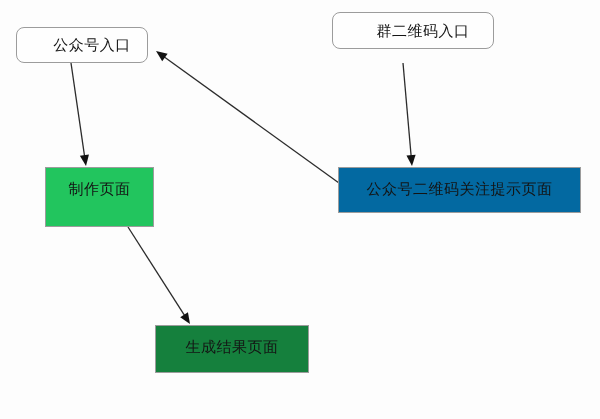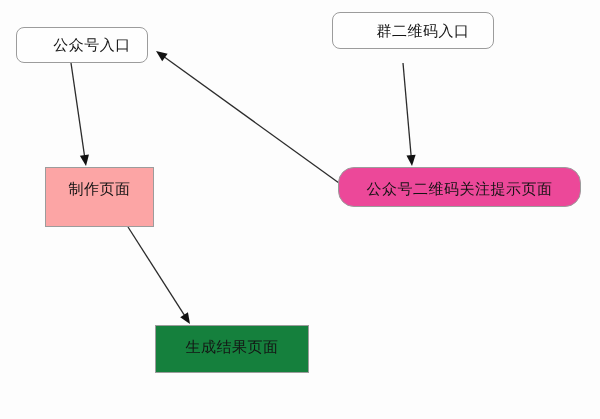--- a/index.html
+++ b/index.html
@@ -80,25 +80,25 @@
     </svg>
 
   <div class="node rounded" style="left: 16px; top: 27px; width: 132px; height: 36px; border-color: rgb(156, 156, 156); background: rgb(254, 254, 254);">
     <span class="node-label">公众号入口</span>
   </div>
 
   <div class="node rounded" style="left: 332px; top: 12px; width: 162px; height: 37px; border-color: rgb(156, 156, 156); background: rgb(254, 254, 254);">
     <span class="node-label">群二维码入口</span>
   </div>
 
-  <div class="node square" style="left: 45px; top: 167px; width: 109px; height: 60px; border-color: rgb(156, 156, 156); background: #fca5a5;">
+  <div class="node square" style="left: 45px; top: 167px; width: 109px; height: 60px; border-color: rgb(156, 156, 156); background: #22c55e;">
     <span class="node-label">制作页面</span>
   </div>
 
-  <div class="node square" style="left: 338px; top: 167px; width: 243px; height: 40px; border-color: rgb(156, 156, 156); background: #ec4899; border-radius: 16px;">
+  <div class="node square" style="left: 338px; top: 167px; width: 243px; height: 46px; border-color: rgb(156, 156, 156); background: #0369a1;">
     <span class="node-label">公众号二维码关注提示页面</span>
   </div>
 
   <div class="node square" style="left: 155px; top: 325px; width: 154px; height: 48px; border-color: rgb(156, 156, 156); background: #15803d;">
     <span class="node-label">生成结果页面</span>
   </div>
 
 </div>
 
 </body></html>

